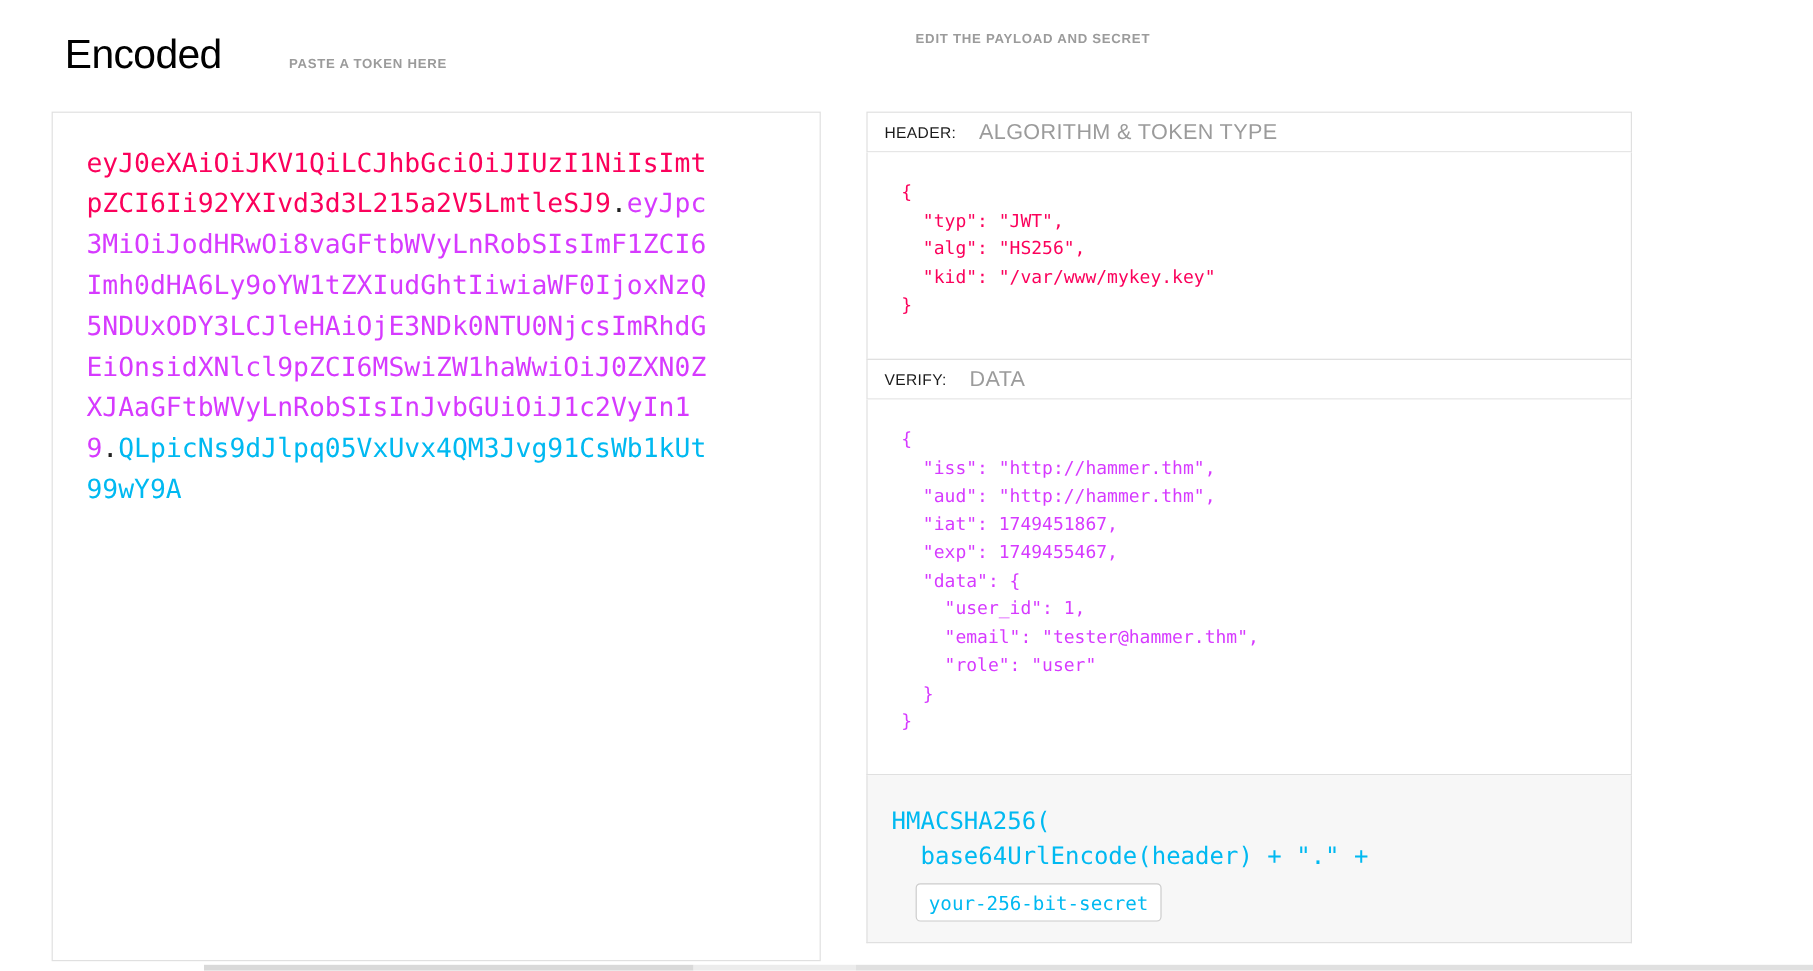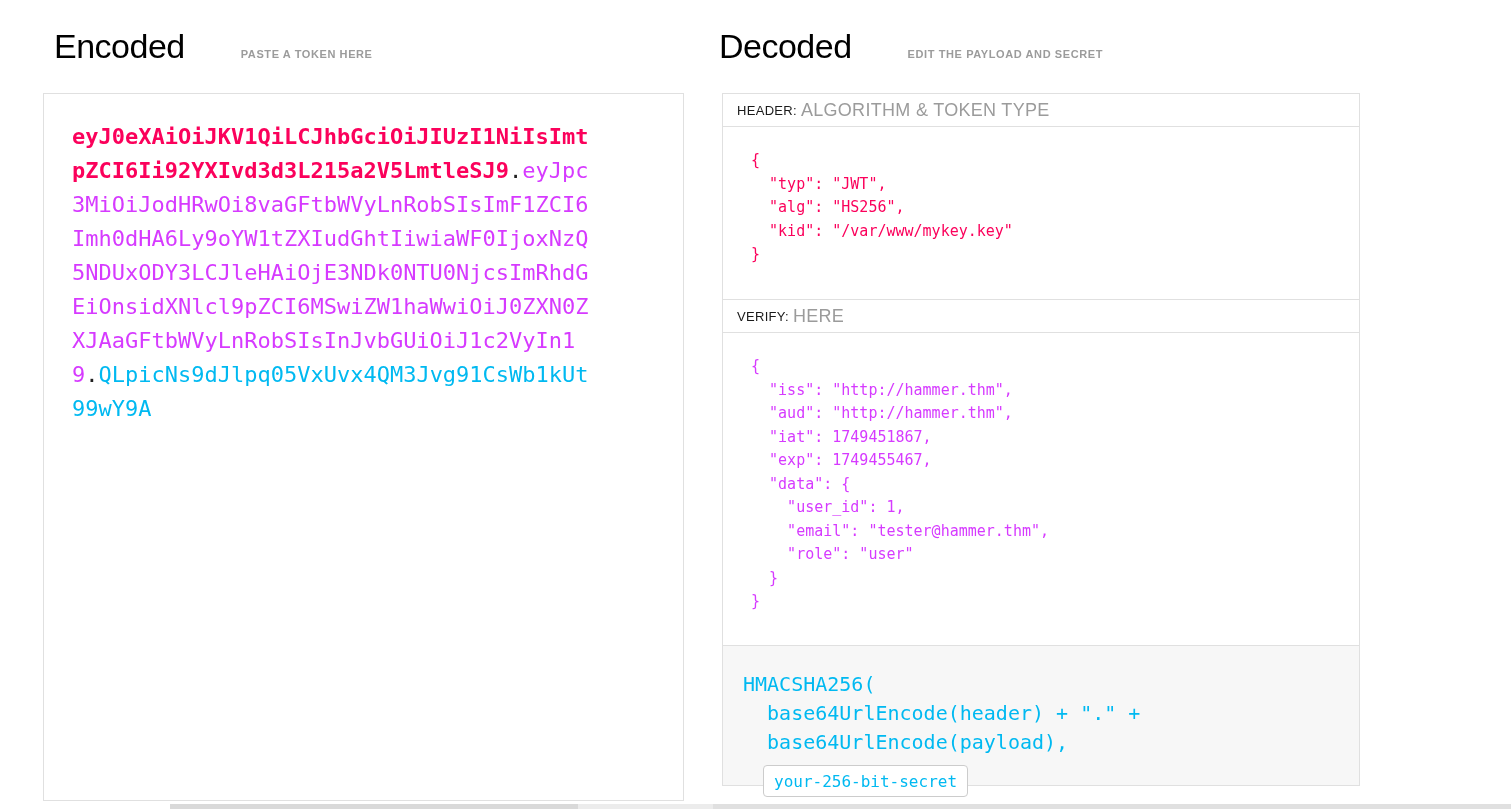--- a/index.html
+++ b/index.html
@@ -53,39 +53,39 @@
   }
   .token-text {
     margin: 26px 0 0 28px;
     width: 527px;
     font-family: "DejaVu Sans Mono", monospace;
     font-size: 22px;
     line-height: 34px;
     word-break: break-all;
     white-space: normal;
   }
-  .tok-header    { color: var(--color-header, #fb015b); font-weight: bold; }
+  .tok-header    { color: var(--color-header, #fb015b); }
   .tok-payload   { color: var(--color-payload, #d63aff); }
   .tok-signature { color: var(--color-signature, #00b9f1); }
   .tok-dot       { color: #212121; }
   
   .decoded-stack {
     position: absolute;
     left: 722px;
     top: 93px;
     width: 638px;
   }
   .section-bar {
     box-sizing: border-box;
     height: 34px;
     border: 1px solid #e0e0e0;
     background: #ffffff;
     display: flex;
     align-items: center;
-    gap: 4px;
+    gap: 19px;
     padding-left: 14px;
     margin-top: -1px;
     white-space: nowrap;
   }
   .section-bar:first-child { margin-top: 0; }
   .section-label {
     font-size: 13px;
     color: #1a1a1a;
     letter-spacing: 0.3px;
   }
@@ -161,60 +161,58 @@
 <div class="heading-row enc">
   <h1 class="panel-title">Encoded</h1>
   <span class="panel-caption">PASTE A TOKEN HERE</span>
 </div>
 
 <div class="token-box">
   <div class="token-text"><span class="tok-header">eyJ0eXAiOiJKV1QiLCJhbGciOiJIUzI1NiIsImtpZCI6Ii92YXIvd3d3L215a2V5LmtleSJ9</span><span class="tok-dot">.</span><span class="tok-payload">eyJpc3MiOiJodHRwOi8vaGFtbWVyLnRobSIsImF1ZCI6Imh0dHA6Ly9oYW1tZXIudGhtIiwiaWF0IjoxNzQ5NDUxODY3LCJleHAiOjE3NDk0NTU0NjcsImRhdGEiOnsidXNlcl9pZCI6MSwiZW1haWwiOiJ0ZXN0ZXJAaGFtbWVyLnRobSIsInJvbGUiOiJ1c2VyIn19</span><span class="tok-dot">.</span><span class="tok-signature">QLpicNs9dJlpq05VxUvx4QM3Jvg91CsWb1kUt99wY9A</span></div>
 </div>
 
 <div class="heading-row dec">
-  <h1 class="panel-title">Decoded</h1>
   <span class="panel-caption">EDIT THE PAYLOAD AND SECRET</span>
 </div>
 
 <div class="decoded-stack">
 
   <div class="section-bar">
     <span class="section-label">HEADER:</span>
     <span class="section-caption">ALGORITHM &amp; TOKEN TYPE</span>
   </div>
   <div class="section-content header-json">
     <pre class="json-pre hdr">{
   "typ": "JWT",
   "alg": "HS256",
   "kid": "/var/www/mykey.key"
 }</pre>
   </div>
 
   <div class="section-bar">
     <span class="section-label">VERIFY:</span>
-    <span class="section-caption">HERE</span>
+    <span class="section-caption">DATA</span>
   </div>
   <div class="section-content payload-json">
     <pre class="json-pre pld">{
   "iss": "http://hammer.thm",
   "aud": "http://hammer.thm",
   "iat": 1749451867,
   "exp": 1749455467,
   "data": {
     "user_id": 1,
     "email": "tester@hammer.thm",
     "role": "user"
   }
 }</pre>
   </div>
 
   <div class="verify-content">
     <div class="verify-line">HMACSHA256(</div>
     <div class="verify-line">  base64UrlEncode(header) + "." +</div>
-    <div class="verify-line">  base64UrlEncode(payload),</div>
     <input class="secret-input" type="text" value="your-256-bit-secret" style="">
   </div>
 
 </div>
 
 <div class="h-scrollbar">
   <div class="seg1"></div>
   <div class="seg2"></div>
   <div class="seg3"></div>
 </div>

